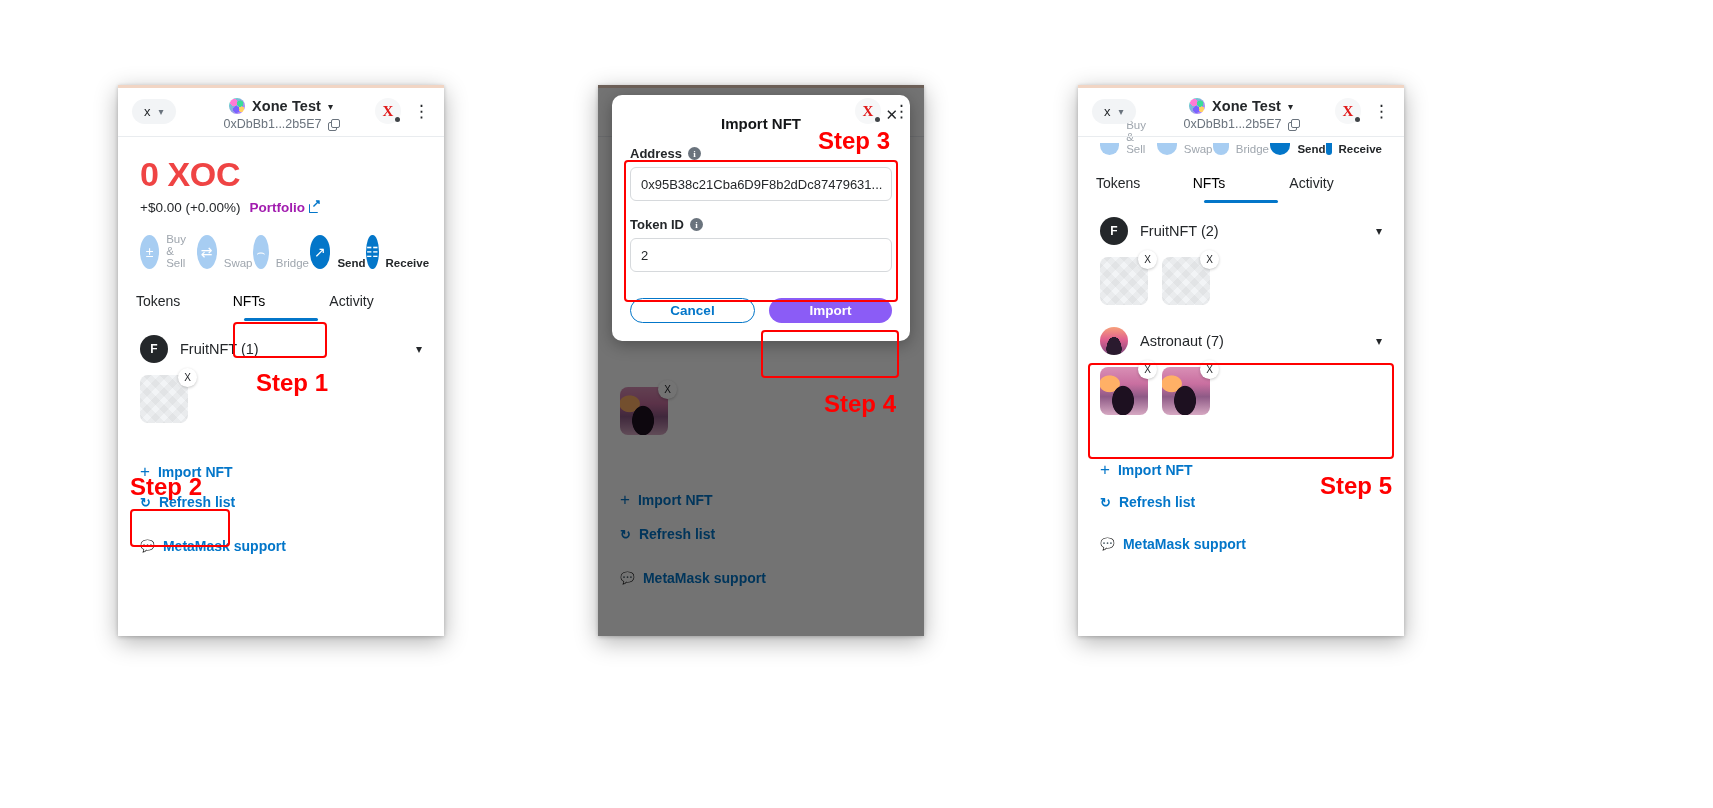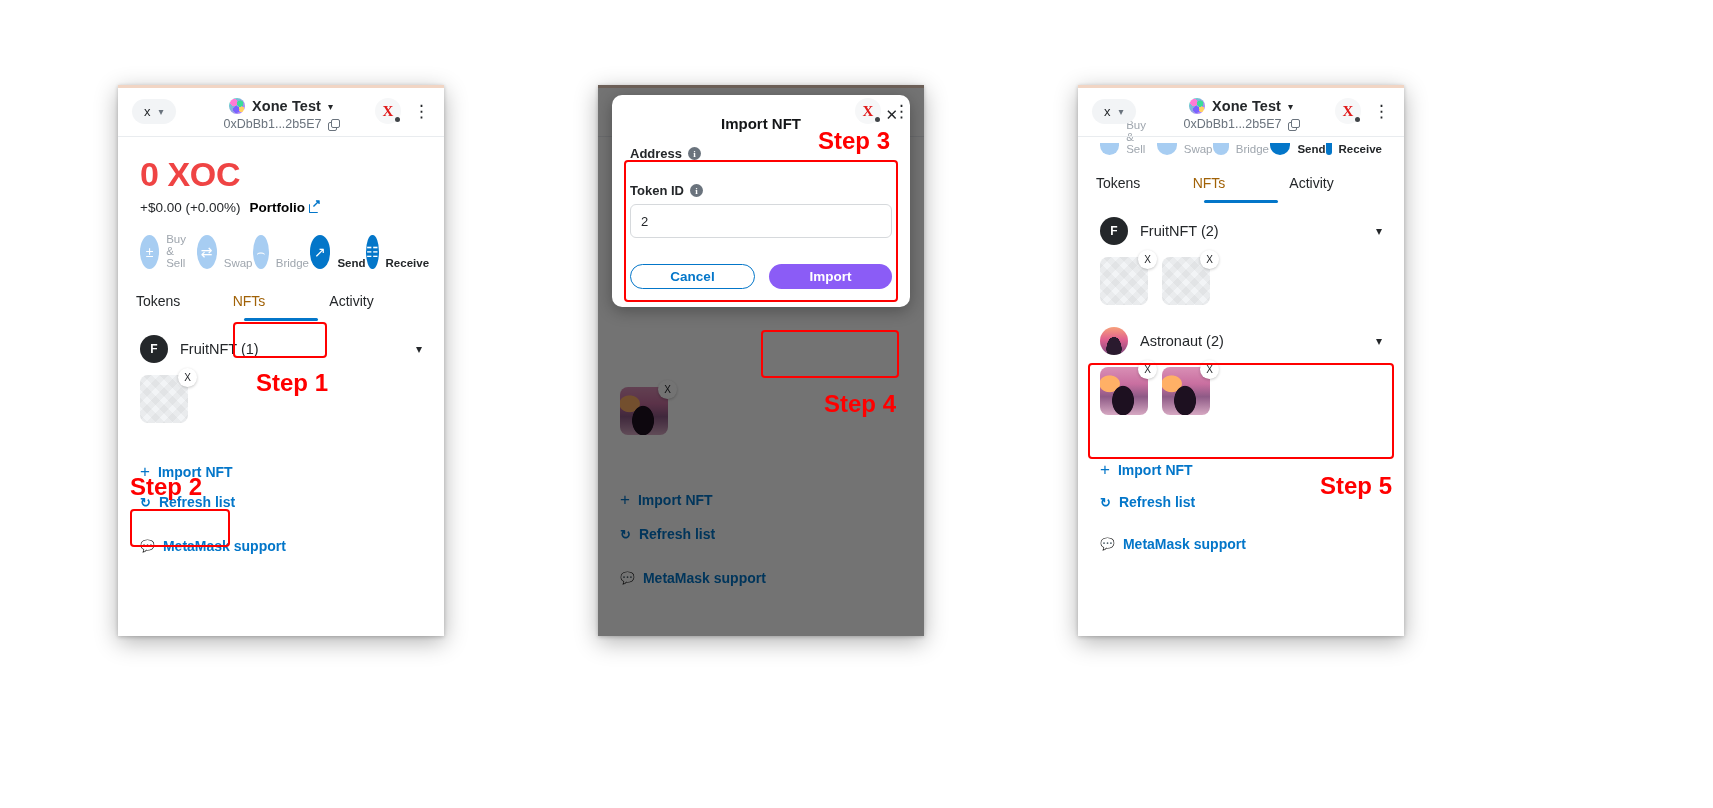--- a/index.html
+++ b/index.html
@@ -70,21 +70,21 @@
   .brand-ico:after {
     content: ""; position: absolute; right: 1px; bottom: 2px;
     width: 5px; height: 5px; border-radius: 50%; background: #3f4347;
   }
   .kebab { color: #24272a; font-size: 17px; line-height: 1; letter-spacing: 0; }
 
   .balance-area { padding: 18px 22px 0 22px; }
   .balance { font-size: 34px; font-weight: 800; color: #ef4444; letter-spacing: -.4px; }
   .sub-row { display: flex; align-items: center; gap: 9px; margin-top: 6px; font-size: 13.5px; }
   .sub-change { color: #24272a; font-weight: 500; }
-  .portfolio { color: #000000; font-weight: 700; display: flex; align-items: center; gap: 4px; justify-content: flex-end; }
+  .portfolio { color: #a21caf; font-weight: 700; display: flex; align-items: center; gap: 4px; justify-content: flex-end; }
   .ext-ico { width: 11px; height: 11px; position: relative; display: inline-block; }
   .ext-ico:before {
     content: ""; position: absolute; left: 0; bottom: 0; width: 8px; height: 8px;
     border: 1.6px solid #0376c9; border-top: none; border-right: none; border-radius: 1px;
   }
   .ext-ico:after {
     content: "↗"; position: absolute; right: -1px; top: -4px;
     font-size: 11px; color: #0376c9; line-height: 1;
   }
 
@@ -99,21 +99,21 @@
   .circ.on  { background: #0376c9; }
   .action .lab { font-size: 11.5px; }
   .lab.dim { color: #9fa6ae; }
   .lab.on  { color: #24272a; font-weight: 600; }
 
   .tabs { display: flex; padding: 6px 18px 0 18px; position: relative; }
   .tab {
     flex: 1; text-align: left; font-size: 14px; color: #24272a;
     padding: 10px 0 12px 0; position: relative;
   }
-  .tab.active { color: #a16207; }
+  .tab.active { color: #000000; }
   .tab.active:after {
     content: ""; position: absolute; left: 12%; right: 12%; bottom: 0;
     height: 3px; background: #0376c9; border-radius: 2px;
   }
 
   .coll-row { display: flex; align-items: center; gap: 12px; padding: 14px 22px 0 22px; }
   .coll-badge {
     width: 28px; height: 28px; border-radius: 50%; background: #24272a;
     color: #ffffff; font-size: 12px; font-weight: 700;
     display: flex; align-items: center; justify-content: center;
@@ -352,20 +352,21 @@
     <div class="dim-overlay"></div>
 
     <div class="modal">
       <div class="modal-close">✕</div>
       <div class="modal-title">Import NFT</div>
 
       <div class="field-label">
         <span>Address</span>
         <span class="info-ico">i</span>
       </div>
+      <div class="field-input">0x95B38c21Cba6D9F8b2dDc87479631...</div>
 
       <div class="field-gap"></div>
 
       <div class="field-label">
         <span>Token ID</span>
         <span class="info-ico">i</span>
       </div>
       <div class="field-input">2</div>
 
       <div class="modal-btns">
@@ -445,21 +446,21 @@
         <div class="nft-x">X</div>
       </div>
       <div class="nft-item">
         <div class="nft-thumb"></div>
         <div class="nft-x">X</div>
       </div>
     </div>
 
     <div class="coll-row" style="padding-top:22px;">
       <div class="coll-badge img"></div>
-      <div class="coll-name">Astronaut (2)</div>
+      <div class="coll-name">Astronaut (7)</div>
       <div class="coll-chev">▾</div>
     </div>
     <div class="nft-grid">
       <div class="nft-item">
         <div class="nft-thumb astro"></div>
         <div class="nft-x">X</div>
       </div>
       <div class="nft-item">
         <div class="nft-thumb astro"></div>
         <div class="nft-x">X</div>

